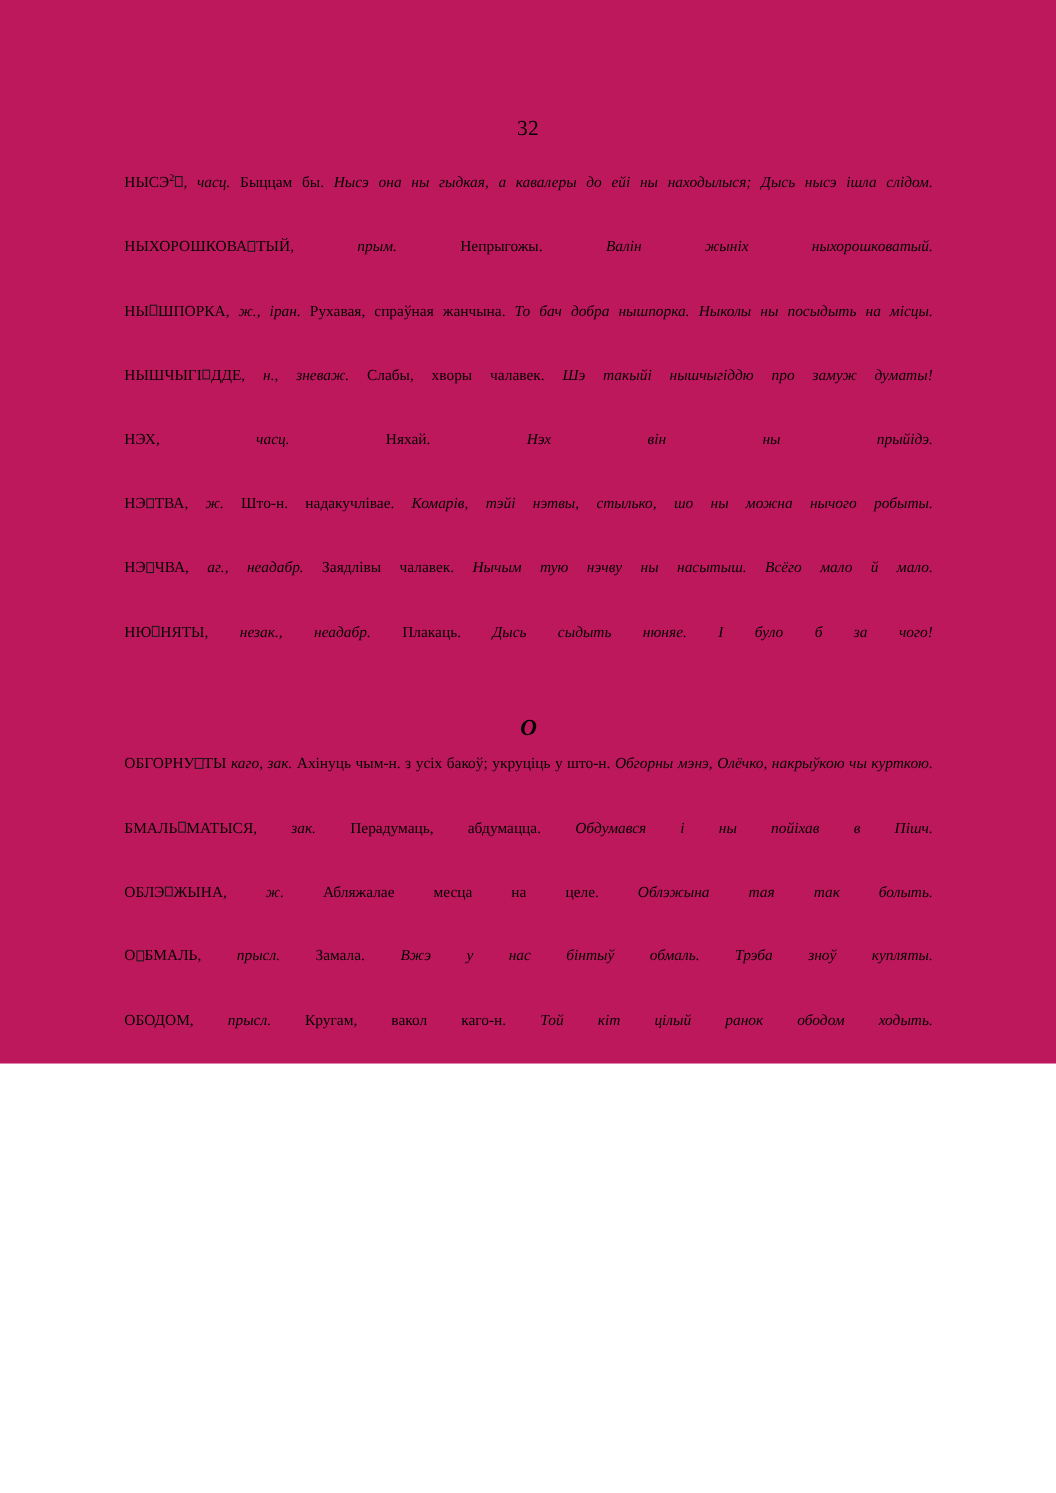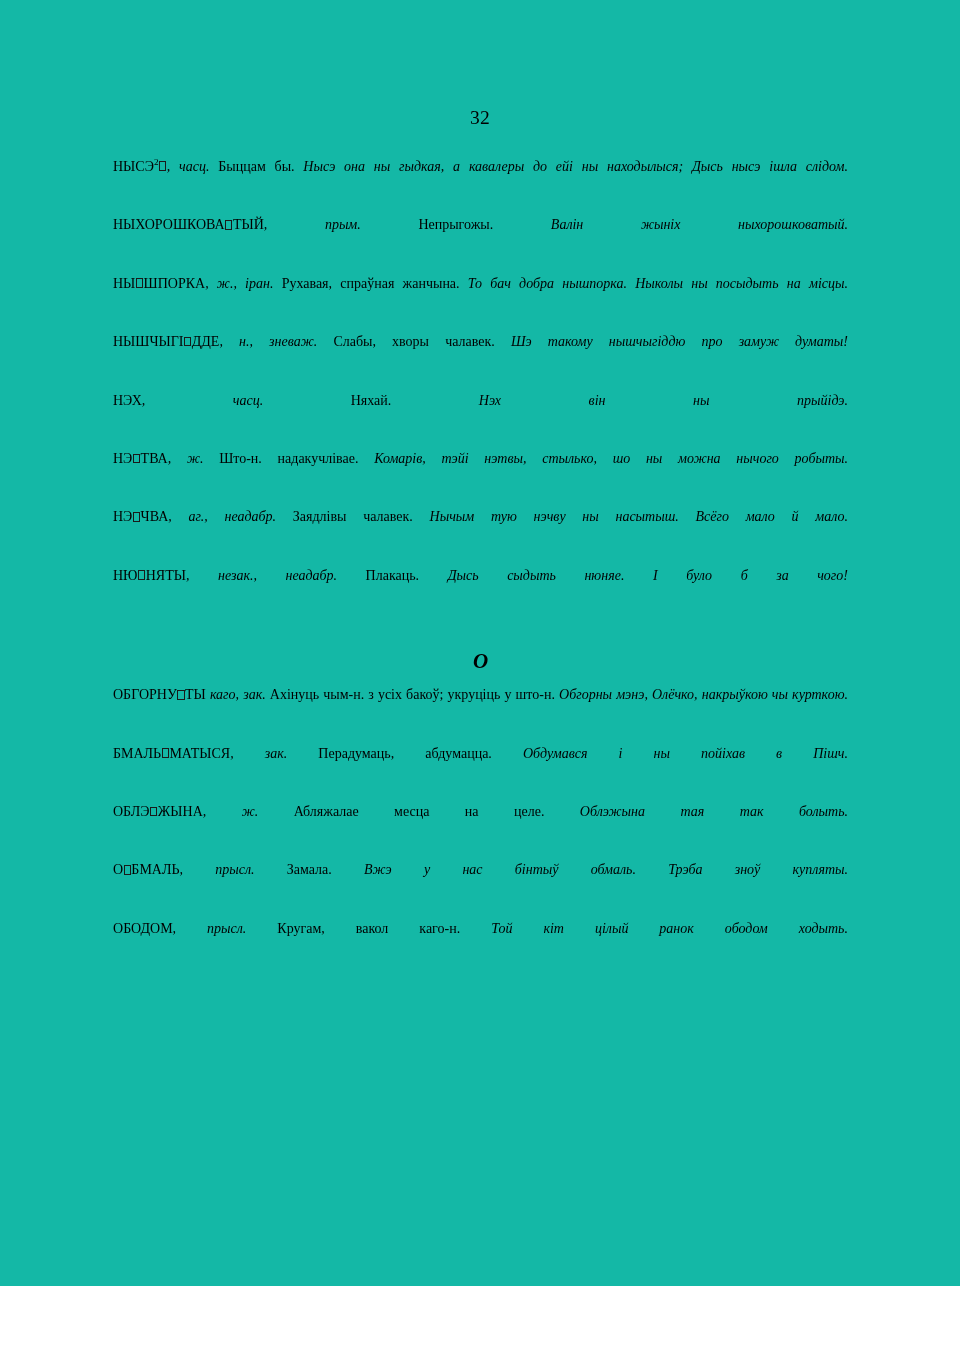--- a/index.html
+++ b/index.html
@@ -8,22 +8,22 @@
     padding: 0;
     background: #ffffff;
   }
   body {
     font-family: "Liberation Serif", "DejaVu Serif", serif;
     color: #000000;
   }
   .page {
     position: relative;
     width: 960px;
-    height: 1286px;
-    background: #14b8a6;
+    height: 967px;
+    background: #be185d;
     overflow: hidden;
     box-sizing: border-box;
   }
   .page-number {
     position: absolute;
     top: 108px;
     left: 0;
     width: 960px;
     text-align: center;
     font-size: 19.5px;
@@ -107,21 +107,21 @@
 
       <p class="entry">
         <span class="headword">НЫХОРОШКОВА</span><span class="tofu"></span><span class="headword">ТЫЙ</span><span class="gram">, прым.</span><span class="def"> Непрыгожы. </span><span class="example">Валін жыніх ныхорошковатый.</span>
       </p>
 
       <p class="entry">
         <span class="headword">НЫ</span><span class="tofu"></span><span class="headword">ШПОРКА</span><span class="gram">, ж., іран.</span><span class="def"> Рухавая, спраўная жанчына. </span><span class="example">То бач добра нышпорка. Ныколы ны посыдыть на місцы.</span>
       </p>
 
       <p class="entry">
-        <span class="headword">НЫШЧЫГІ</span><span class="tofu"></span><span class="headword">ДДЕ</span><span class="gram">, н., зневаж.</span><span class="def"> Слабы, хворы чалавек. </span><span class="example">Шэ такому нышчыгіддю про замуж думаты!</span>
+        <span class="headword">НЫШЧЫГІ</span><span class="tofu"></span><span class="headword">ДДЕ</span><span class="gram">, н., зневаж.</span><span class="def"> Слабы, хворы чалавек. </span><span class="example">Шэ такыйі нышчыгіддю про замуж думаты!</span>
       </p>
 
 
       <p class="entry">
         <span class="headword">НЭХ</span><span class="gram">, часц.</span><span class="def"> Няхай. </span><span class="example">Нэх він ны прыйідэ.</span>
       </p>
 
       <p class="entry">
         <span class="headword">НЭ</span><span class="tofu"></span><span class="headword">ТВА</span><span class="gram">, ж.</span><span class="def"> Што-н. надакучлівае. </span><span class="example">Комарів, тэйі нэтвы, стылько, шо ны можна нычого робыты.</span>
       </p>

